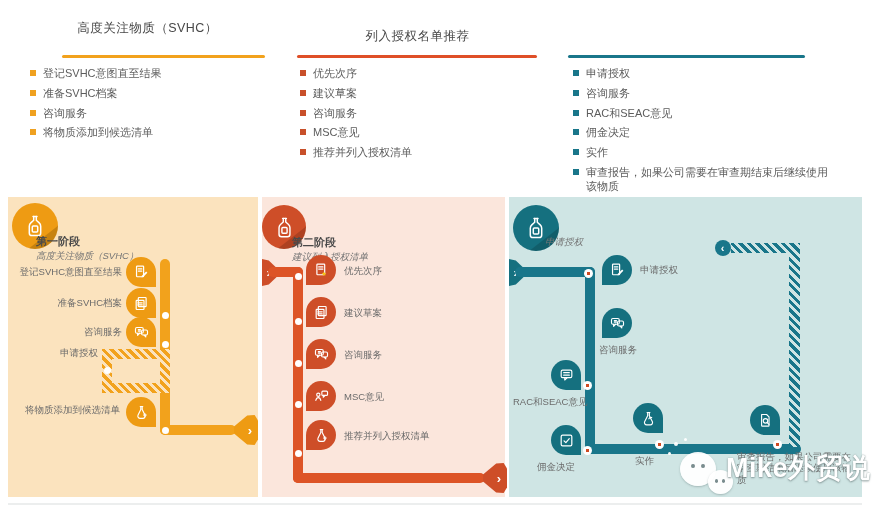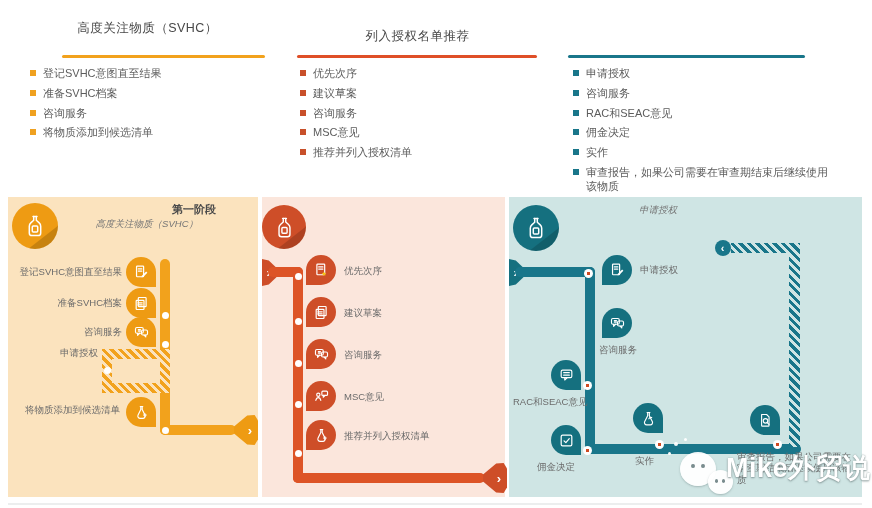--- a/index.html
+++ b/index.html
@@ -11,21 +11,21 @@
   .rule1{background:#F2A21C;} .rule2{background:#DF4F28;} .rule3{background:#19768A;}
   .blist{position:absolute;list-style:none;margin:0;padding:0;}
   .blist li{display:flex;align-items:flex-start;gap:7px;margin-bottom:6px;font-size:11px;color:#5c5c5c;line-height:1.25;}
   .sq{flex:0 0 auto;width:6px;height:6px;margin-top:3px;}
   .sq1{background:#EFA120;} .sq2{background:#C8502A;} .sq3{background:#19768A;}
   
   .panel{position:absolute;top:197px;height:300px;}
   .p1{left:8px;width:250px;background:#FBE3BE;}
   .p2{left:262px;width:243px;background:#FBE6DC;}
   .p3{left:509px;width:353px;background:#CFE5E4;}
-  .head{position:absolute;text-align:right;}
+  .head{position:absolute;text-align:left;margin-top:32px;}
   .head .t{font-size:11px;font-weight:bold;color:#4a4a4a;}
   .head .s{font-size:9.5px;font-style:italic;color:#767676;margin-top:1px;margin-right:18px;}
   .hcircle{position:absolute;border-radius:50%;display:flex;align-items:center;justify-content:center;overflow:hidden;}
   .hcircle::after{content:'';position:absolute;width:140%;height:60%;left:28%;top:58%;background:rgba(0,0,0,.16);transform:rotate(-38deg);}
   .hc1{background:#EE9B13;} .hc2{background:#CE4E28;} .hc3{background:#15707F;}
   .track{position:absolute;border-radius:5px;}
   .tk1{background:#F2A21C;} .tk2{background:#DD5426;} .tk3{background:#19768A;}
   .dot{position:absolute;width:7px;height:7px;border-radius:50%;background:#fff;}
   .pill{position:absolute;width:9px;height:9px;border-radius:50%;
     background:radial-gradient(circle,#cf4a21 0 1.6px,#fff 1.8px);}
@@ -226,20 +226,24 @@
       <span class="icon">
         <svg viewBox="0 0 24 24" width="23" height="23">
             <g fill="none" stroke="#fff" stroke-width="1.5" stroke-linecap="round" stroke-linejoin="round">
               <path d="M10 2.5h4"></path>
               <path d="M10.7 2.5v3.8L7.8 8.9a4.6 4.6 0 0 0-1.5 3.4V19a2.6 2.6 0 0 0 2.6 2.6h6.2a2.6 2.6 0 0 0 2.6-2.6v-6.7a4.6 4.6 0 0 0-1.5-3.4l-2.9-2.6V2.5"></path>
               <rect x="9.3" y="12" width="5.4" height="6" rx="1"></rect>
             </g>
           </svg>
       </span>
     </div>
+    <div class="head" style="left:30px;top:6px;width:160px;">
+      <div class="t">第二阶段</div>
+      <div class="s">建议列入授权清单</div>
+    </div>
 
     <div class="funnel-in st2" style="left:0;top:62px;"></div>
     <div class="track tk2" style="left:6px;top:70px;width:35px;height:10px;"></div>
     <div class="track tk2" style="left:31px;top:70px;width:10px;height:216px;"></div>
     <div class="track tk2" style="left:31px;top:276px;width:192px;height:10px;"></div>
     <div class="funnel-out st2" style="left:221px;top:266px;"></div>
 
     <div class="step st2 tail-bl" style="left:44px;top:58px;">
         <span class="icon">
           <svg viewBox="0 0 24 24" width="17" height="17">

